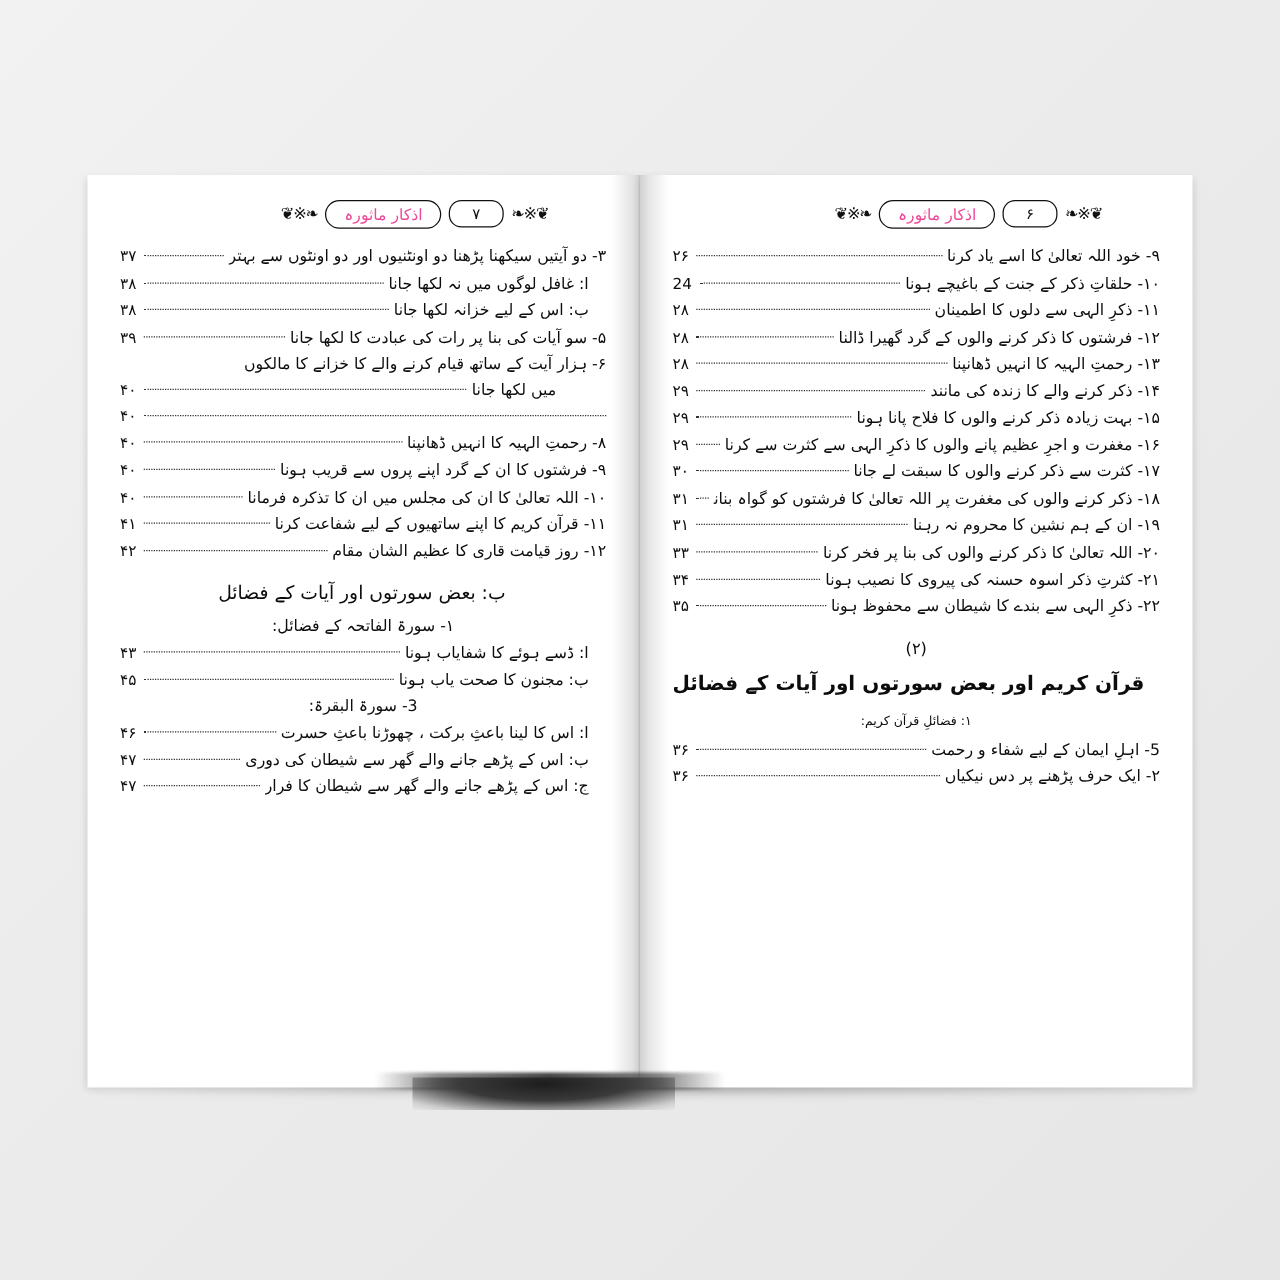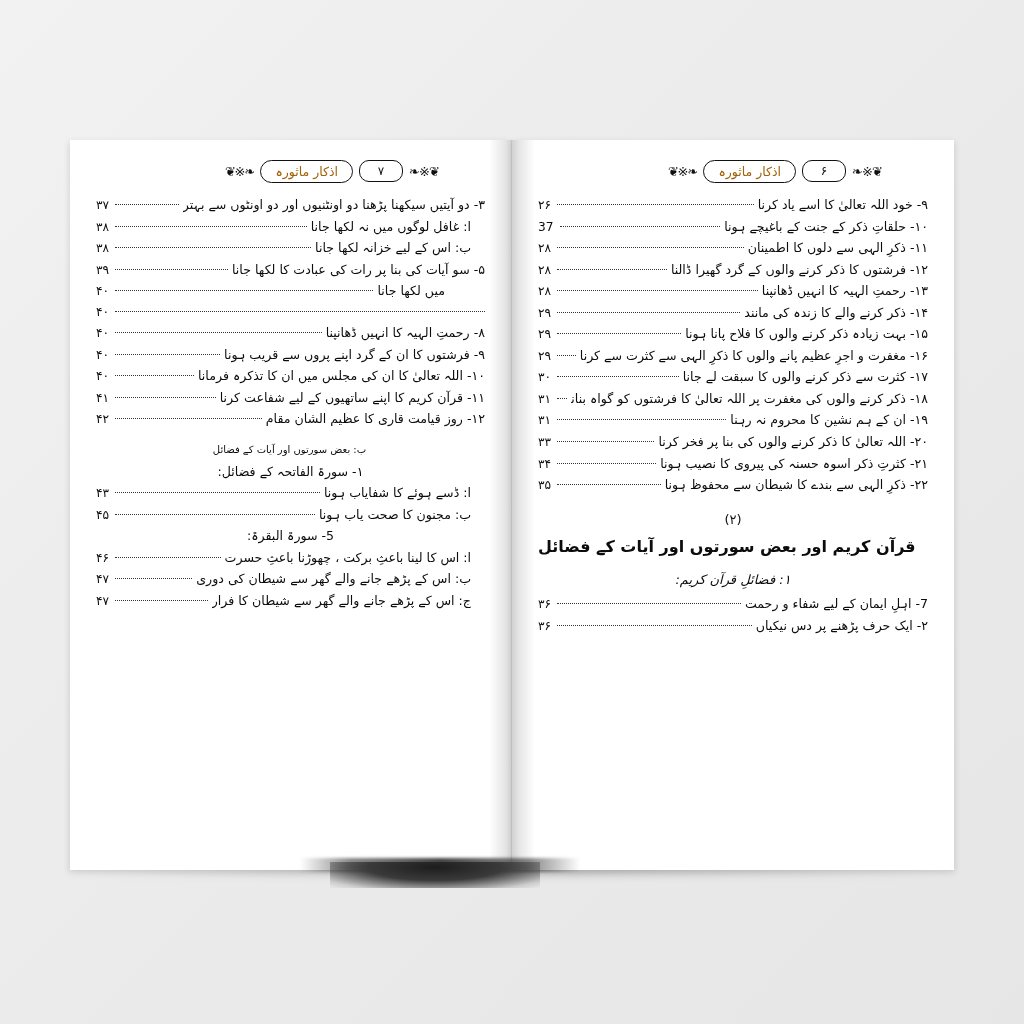--- a/index.html
+++ b/index.html
@@ -125,21 +125,21 @@
   }
   .booktitle-box {
     border: 1.2px solid #111;
     border-radius: 12px;
     height: 21px;
     display: flex;
     align-items: center;
     justify-content: center;
     padding: 0 14px;
     font-size: 12.5px;
-    color: #a16207;
+    color: #ec4899;
     white-space: nowrap;
   }
 
   
   .toc {
     font-size: 12.6px;
     line-height: 1.52;
     color: #0c0c0c;
   }
   .row {
@@ -178,29 +178,28 @@
   }
   .section-title {
     text-align: left;
     font-size: 16px;
     font-weight: bold;
     margin: 2px 0 1px 0;
     letter-spacing: 0.2px;
   }
   .subsection {
     margin: 10px 0 4px 0;
-    font-size: 13px;
+    font-size: 10px;
     text-align: right;
     padding-right: 10px;
-    font-style: italic;
   }
   .subsection.centered { text-align: center; padding-right: 0; }
   .group-head {
     margin: 12px 2px 4px 0;
-    font-size: 10px;
+    font-size: 15px;
     text-align: center;
   }
 </style>
 </head>
 <body>
 
 <div class="scene">
   <div class="book-shadow"></div>
 
   <div class="book">
@@ -227,20 +226,23 @@
         <div class="row indent1">
           <span class="text">ب: اس کے لیے خزانہ لکھا جانا</span>
           <span class="dots"></span>
           <span class="pg">۳۸</span>
         </div>
         <div class="row">
           <span class="text">۵- سو آیات کی بنا پر رات کی عبادت کا لکھا جانا</span>
           <span class="dots"></span>
           <span class="pg">۳۹</span>
         </div>
+        <div class="row nodots">
+          <span class="text">۶- ہزار آیت کے ساتھ قیام کرنے والے کا خزانے کا مالکوں</span>
+        </div>
         <div class="row cont">
           <span class="text">میں لکھا جانا</span>
           <span class="dots"></span>
           <span class="pg">۴۰</span>
         </div>
         <div class="row">
           <span class="dots"></span>
           <span class="pg">۴۰</span>
         </div>
         <div class="row">
@@ -278,21 +280,21 @@
           <span class="text">ا: ڈسے ہوئے کا شفایاب ہونا</span>
           <span class="dots"></span>
           <span class="pg">۴۳</span>
         </div>
         <div class="row indent1">
           <span class="text">ب: مجنون کا صحت یاب ہونا</span>
           <span class="dots"></span>
           <span class="pg">۴۵</span>
         </div>
         <div class="row nodots" style="justify-content:center">
-          <span class="text">5- سورۃ البقرۃ:</span>
+          <span class="text">3- سورۃ البقرۃ:</span>
         </div>
         <div class="row indent1">
           <span class="text">ا: اس کا لینا باعثِ برکت ، چھوڑنا باعثِ حسرت</span>
           <span class="dots"></span>
           <span class="pg">۴۶</span>
         </div>
         <div class="row indent1">
           <span class="text">ب: اس کے پڑھے جانے والے گھر سے شیطان کی دوری</span>
           <span class="dots"></span>
           <span class="pg">۴۷</span>
@@ -315,21 +317,21 @@
 
       <div class="toc">
         <div class="row">
           <span class="text">۹- خود اللہ تعالیٰ کا اسے یاد کرنا</span>
           <span class="dots"></span>
           <span class="pg">۲۶</span>
         </div>
         <div class="row">
           <span class="text">۱۰- حلقاتِ ذکر کے جنت کے باغیچے ہونا</span>
           <span class="dots"></span>
-          <span class="pg">37</span>
+          <span class="pg">24</span>
         </div>
         <div class="row">
           <span class="text">۱۱- ذکرِ الہی سے دلوں کا اطمینان</span>
           <span class="dots"></span>
           <span class="pg">۲۸</span>
         </div>
         <div class="row">
           <span class="text">۱۲- فرشتوں کا ذکر کرنے والوں کے گرد گھیرا ڈالنا</span>
           <span class="dots"></span>
           <span class="pg">۲۸</span>
@@ -384,21 +386,21 @@
           <span class="dots"></span>
           <span class="pg">۳۵</span>
         </div>
 
         <div class="section-num">(۲)</div>
         <div class="section-title">قرآن کریم اور بعض سورتوں اور آیات کے فضائل</div>
 
         <div class="subsection centered">۱: فضائلِ قرآن کریم:</div>
 
         <div class="row">
-          <span class="text">7- اہلِ ایمان کے لیے شفاء و رحمت</span>
+          <span class="text">5- اہلِ ایمان کے لیے شفاء و رحمت</span>
           <span class="dots"></span>
           <span class="pg">۳۶</span>
         </div>
         <div class="row">
           <span class="text">۲- ایک حرف پڑھنے پر دس نیکیاں</span>
           <span class="dots"></span>
           <span class="pg">۳۶</span>
         </div>
       </div>
     </div>

